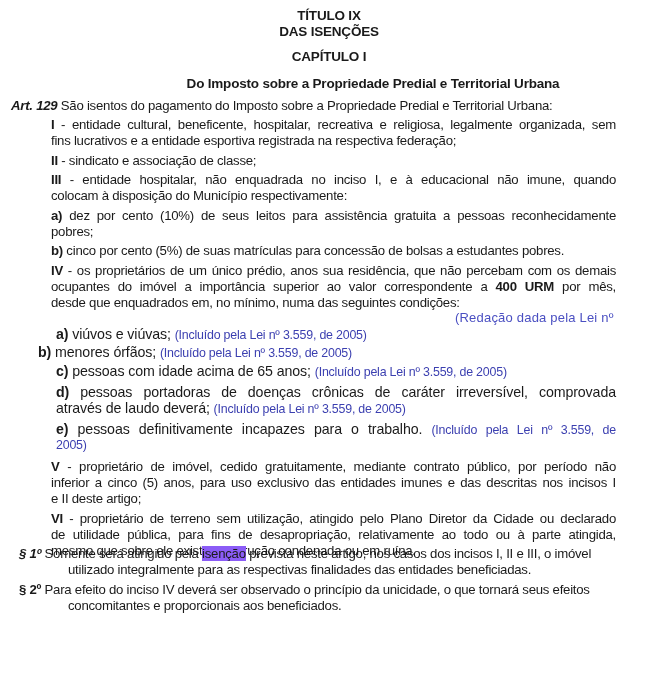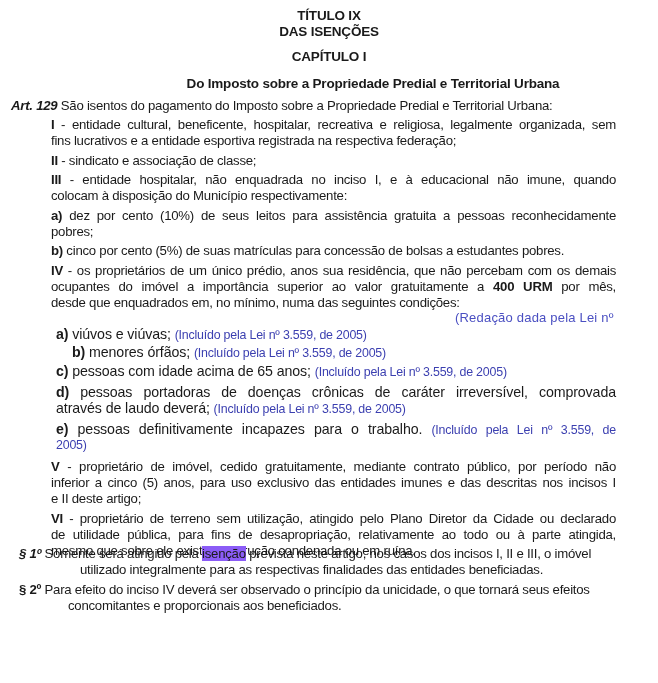--- a/index.html
+++ b/index.html
@@ -48,29 +48,29 @@
 <div class="abs body" style="top:224px; left:51px;">pobres;</div>
 
 <div class="abs body" style="top:243px; left:51px;">
   <b>b)</b><span> cinco por cento (5%) de suas matrículas para concessão de bolsas a estudantes pobres.</span>
 </div>
 
 <div class="abs body" style="top:263px; left:51px; width:565px;">
   <span class="just"><b>IV</b><span> - os proprietários de um único prédio, anos sua residência, que não percebam com os demais</span></span>
 </div>
 <div class="abs body" style="top:279px; left:51px; width:565px;">
-  <span class="just"><span>ocupantes do imóvel a importância superior ao valor gratuitamente a </span><b>400 URM</b><span> por mês,</span></span>
+  <span class="just"><span>ocupantes do imóvel a importância superior ao valor correspondente a </span><b>400 URM</b><span> por mês,</span></span>
 </div>
 <div class="abs body" style="top:295px; left:51px;">desde que enquadrados em, no mínimo, numa das seguintes condições:</div>
 <div class="abs blue2" style="top:310px; left:455px;">(Redação dada pela Lei nº</div>
 
 <div class="abs big" style="top:326px; left:56px;">
   <b>a)</b><span> viúvos e viúvas; </span><span class="blue">(Incluído pela Lei nº 3.559, de 2005)</span>
 </div>
-<div class="abs big" style="top:344px; left:72px;">
+<div class="abs big" style="top:344px; left:38px;">
   <b>b)</b><span> menores órfãos; </span><span class="blue">(Incluído pela Lei nº 3.559, de 2005)</span>
 </div>
 <div class="abs big" style="top:363px; left:56px;text-align:right;">
   <b>c)</b><span> pessoas com idade acima de 65 anos; </span><span class="blue">(Incluído pela Lei nº 3.559, de 2005)</span>
 </div>
 <div class="abs big" style="top:384px; left:56px; width:560px;">
   <span class="just"><b>d)</b><span> pessoas portadoras de doenças crônicas de caráter irreversível, comprovada</span></span>
 </div>
 <div class="abs big" style="top:400px; left:56px;">
   <span>através de laudo deverá; </span><span class="blue">(Incluído pela Lei nº 3.559, de 2005)</span>
@@ -92,18 +92,18 @@
   <span class="just"><b>VI</b><span> - proprietário de terreno sem utilização, atingido pelo Plano Diretor da Cidade ou declarado</span></span>
 </div>
 <div class="abs body" style="top:527px; left:51px; width:565px;">
   <span class="just">de utilidade pública, para fins de desapropriação, relativamente ao todo ou à parte atingida,</span>
 </div>
 <div class="abs body" style="top:543px; left:51px;">mesmo que sobre ele exista construção condenada ou em ruína.</div>
 
 <div class="abs body" style="top:546px; left:19px;">
   <b><i>§ 1º</i></b><span> Somente será atingido pela </span><span class="hl">isenção</span><span> prevista neste artigo, nos casos dos incisos I, II e III, o imóvel</span>
 </div>
-<div class="abs body" style="top:562px; left:80px;">utilizado integralmente para as respectivas finalidades das entidades beneficiadas.</div>
+<div class="abs body" style="top:562px; left:68px;">utilizado integralmente para as respectivas finalidades das entidades beneficiadas.</div>
 
 <div class="abs body" style="top:582px; left:19px;">
   <b>§ 2º</b><span> Para efeito do inciso IV deverá ser observado o princípio da unicidade, o que tornará seus efeitos</span>
 </div>
 <div class="abs body" style="top:598px; left:68px;">concomitantes e proporcionais aos beneficiados.</div>
 
 </body></html>

